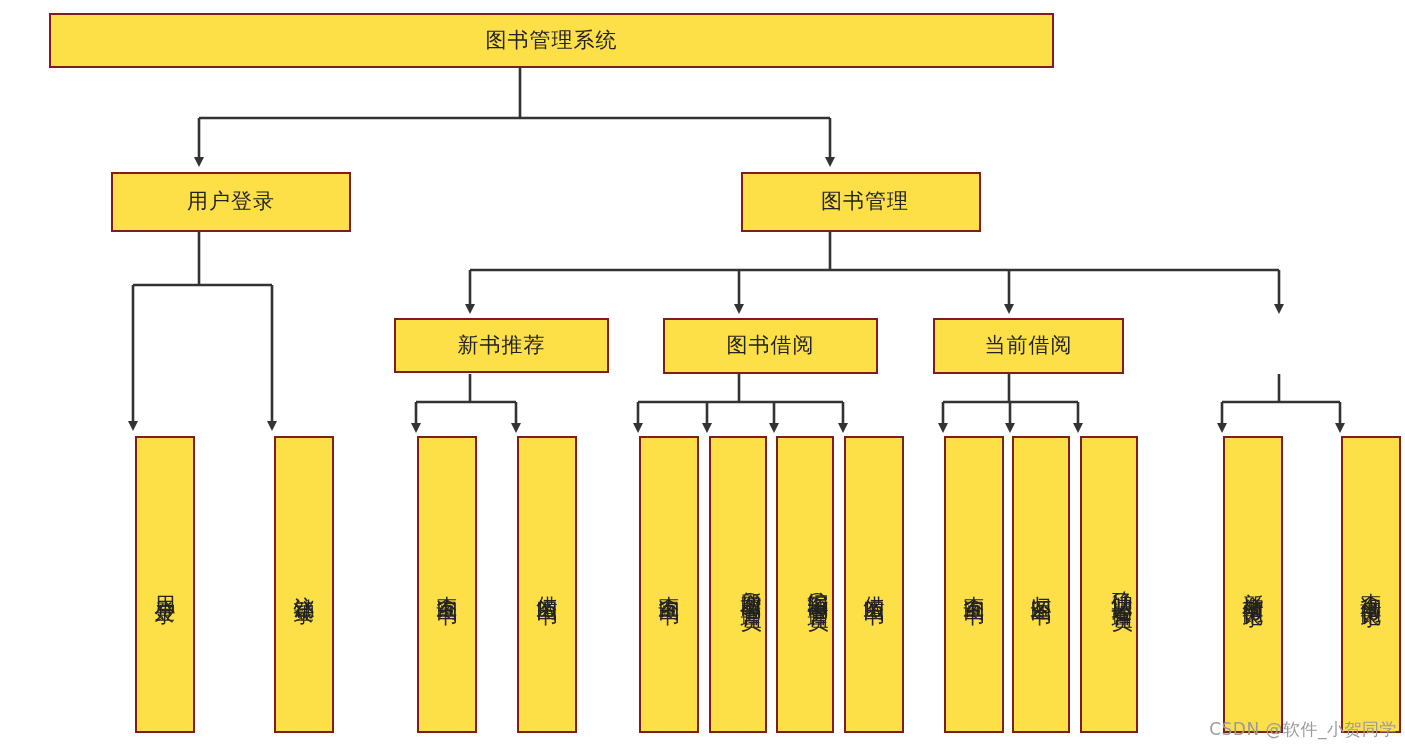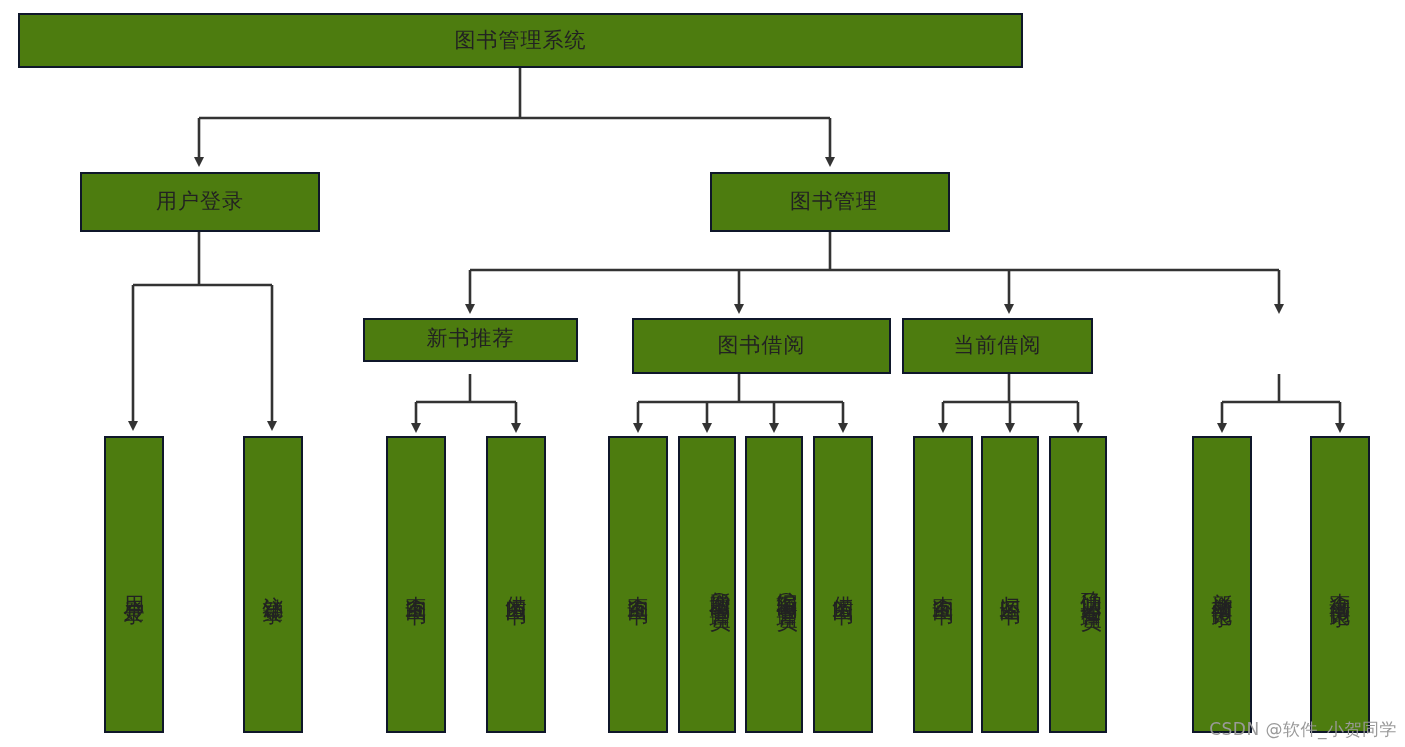--- a/index.html
+++ b/index.html
@@ -14,26 +14,27 @@
   #canvas {
     position: relative;
     width: 1405px;
     height: 747px;
     background: #ffffff;
     overflow: hidden;
   }
   .node {
     position: absolute;
     box-sizing: border-box;
-    border: 2px solid #0f172a;
-    background: #4d7c0f;
+    border: 2px solid #7f1d1d;
+    background: #fde047;
     display: flex;
     align-items: center;
     justify-content: center;
     color: #222222;
+    margin-left: 31px;
   }
   .node.horiz {
     font-size: 21px;
     letter-spacing: 1px;
     line-height: 1.2;
     text-align: center;
   }
   .node.vert {
     writing-mode: vertical-rl;
     text-orientation: upright;
@@ -128,24 +129,24 @@
     <span>图书管理系统</span>
   </div>
 
   <div class="node horiz" style="left:80px; top:172px; width:240px; height:60px;">
     <span>用户登录</span>
   </div>
   <div class="node horiz" style="left:710px; top:172px; width:240px; height:60px;padding-left:8px;">
     <span>图书管理</span>
   </div>
 
-  <div class="node horiz" style="left:363px; top:318px; width:215px; height:44px;font-family:Liberation Mono, monospace;">
+  <div class="node horiz" style="left:363px; top:318px; width:215px; height:55px;">
     <span>新书推荐</span>
   </div>
-  <div class="node horiz" style="left:632px; top:318px; width:259px; height:56px;">
+  <div class="node horiz" style="left:632px; top:318px; width:215px; height:56px;">
     <span>图书借阅</span>
   </div>
   <div class="node horiz" style="left:902px; top:318px; width:191px; height:56px;">
     <span>当前借阅</span>
   </div>
 
   <div class="node vert midalign" style="left:104px; top:436px; width:60px; height:297px;">
     <span>用户登录</span>
   </div>
   <div class="node vert midalign" style="left:243px; top:436px; width:60px; height:297px;">

